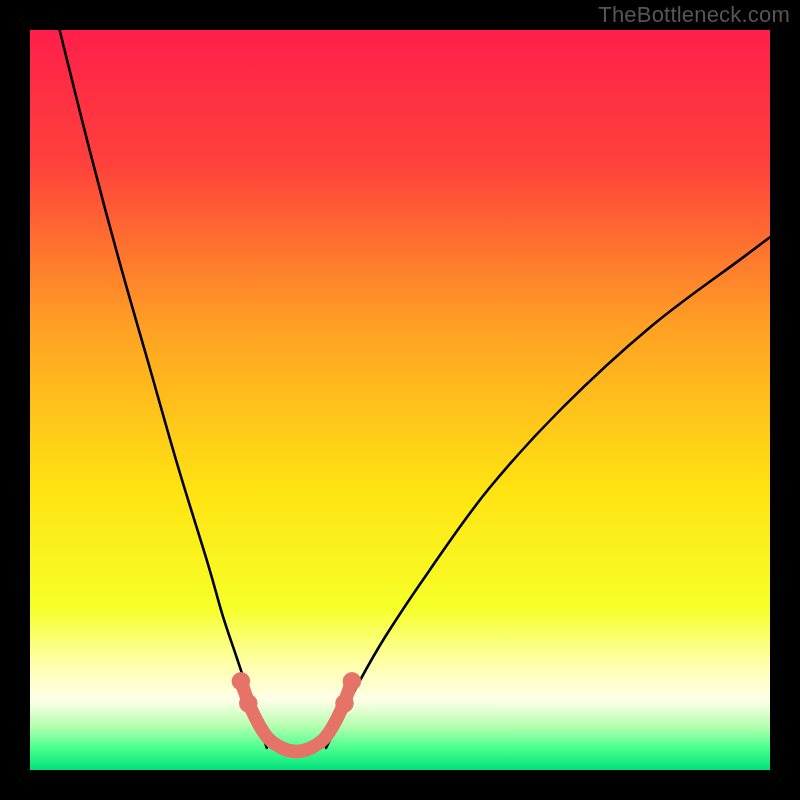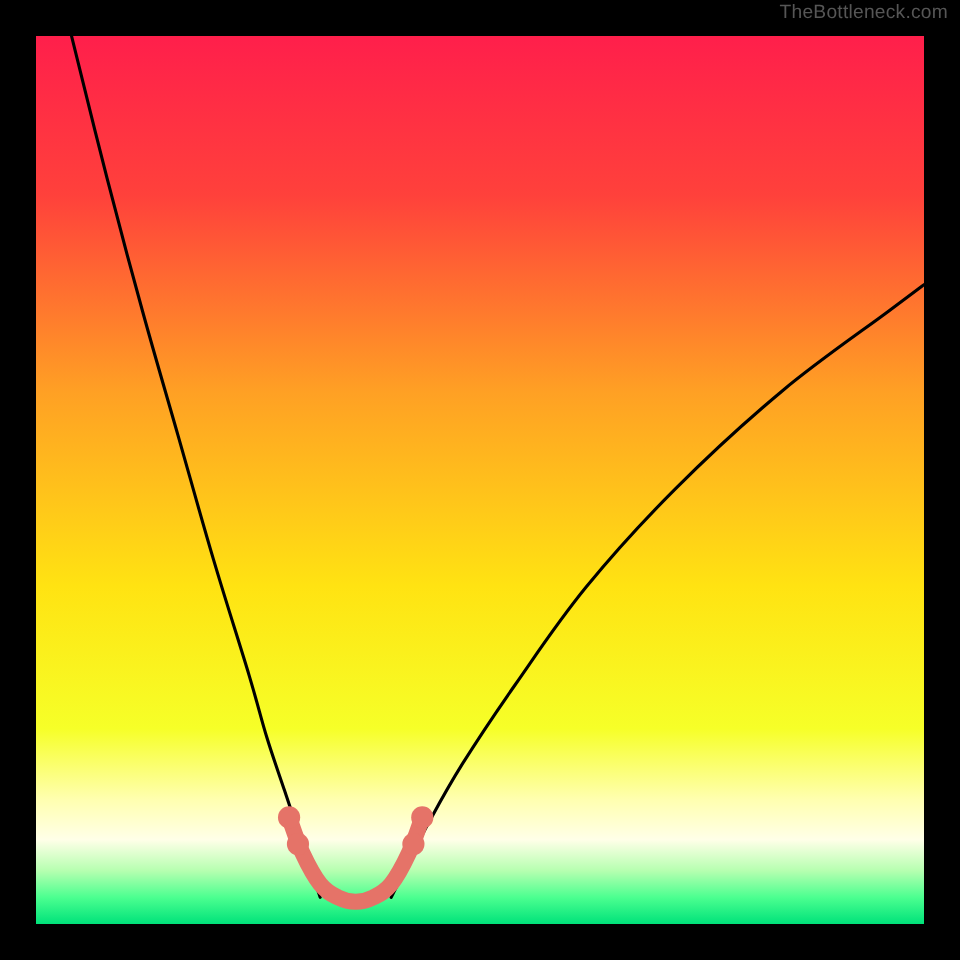--- a/index.html
+++ b/index.html
@@ -15,21 +15,21 @@
     width: 800px;
     height: 800px;
     background: #000;
   }
   .watermark {
     position: absolute;
     top: 2px;
     right: 10px;
     color: #565656;
     font-family: Arial, Helvetica, sans-serif;
-    font-size: 16px;
+    font-size: 22px;
     letter-spacing: 0.2px;
     z-index: 10;
     text-align: right;
   }
   .plot {
     position: absolute;
     left: 30px;
     top: 30px;
     width: 740px;
     height: 740px;

